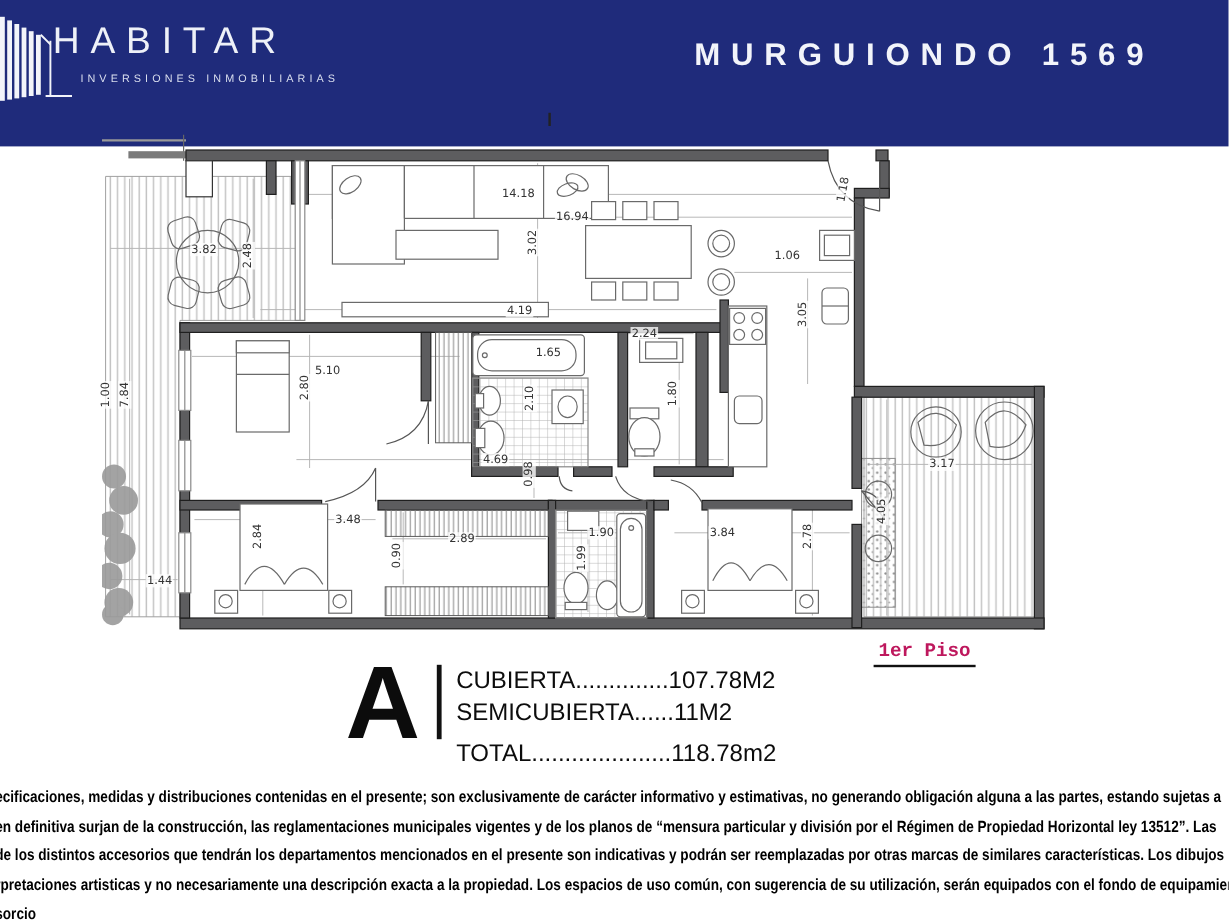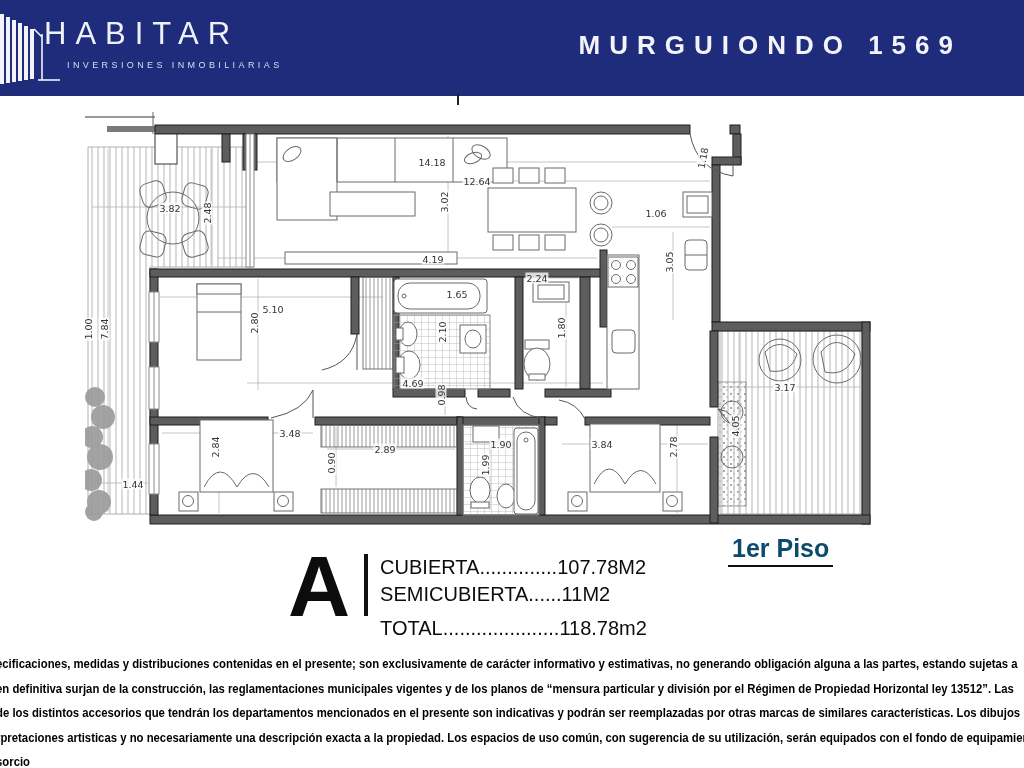--- a/index.html
+++ b/index.html
@@ -1,38 +1,38 @@
 <!DOCTYPE html>
 <html><head>
 <meta charset="utf-8">
 <style>
   html,body{margin:0;padding:0;background:#fff;}
   .page{position:relative;width:1024px;height:768px;background:#fff;overflow:hidden;
         font-family:"Liberation Sans",sans-serif;}
 
   
-  .header{position:absolute;left:0;top:0;width:1024px;height:96px;background:#1f2b7b;}
+  .header{position:absolute;left:0;top:0;width:1024px;height:122px;background:#1f2b7b;}
   .logo-icon{position:absolute;left:0;top:6px;}
   .brand{position:absolute;left:44px;top:16px;color:#eef1f8;font-size:31px;
          letter-spacing:9px;font-weight:normal;}
   .brand-sub{position:absolute;left:46px;top:60px;color:#d9deee;font-size:9px;
          letter-spacing:3.4px;font-weight:normal;margin-left:21px;}
   .header-title{position:absolute;right:62px;top:30px;color:#f2f4fa;font-size:26px;
          font-weight:bold;letter-spacing:9px;white-space:nowrap;}
 
   
   .plan{position:absolute;left:85px;top:112px;width:840px;height:430px;}
   .plan svg{position:absolute;left:0;top:0;}
   .dim{position:absolute;font:9.5px "DejaVu Sans",sans-serif;color:#333;
        background:rgba(255,255,255,.78);padding:0 1px;white-space:nowrap;line-height:11px;}
   .tick{position:absolute;left:457px;top:94px;width:2px;height:11px;background:#222;}
 
   
-  .floor-label{position:absolute;left:728px;top:534px;font-size:25px;font-weight:bold;
-       color:#0c4a6e;border-bottom:2px solid #111;padding:0 4px 2px 4px;}
+  .floor-label{position:absolute;left:728px;top:534px;font-size:16px;font-weight:bold;
+       color:#be185d;border-bottom:2px solid #111;padding:0 4px 2px 4px;font-family:Liberation Mono, monospace;}
   .legend{position:absolute;left:288px;top:544px;display:flex;align-items:flex-start;}
   .unit-letter{font-size:86px;font-weight:bold;color:#0c0c0c;line-height:84px;}
   .legend-divider{width:4px;height:62px;background:#111;margin:10px 12px 0 14px;}
   .legend-lines{padding-top:10px;}
   .legend-line{font-size:20px;font-weight:normal;color:#0c0c0c;line-height:27px;white-space:nowrap;}
   .legend-line.total{margin-top:7px;}
 
   
   .disclaimer{position:absolute;left:-4px;top:652px;width:1260px;
        transform:scaleX(0.84);transform-origin:left top;}
@@ -296,21 +296,21 @@
           <path d="M228,278 V306"></path>
         <path d="M428,285 Q434,304 458,306"></path>
         <path d="M474,288 Q492,291 500,307"></path>
         <path d="M381,285 Q382,296 392,297"></path>
         <path d="M633,297 Q650,299 652,320"></path>
           <path d="M633,297 L652,320"></path>
       </g>
     </svg>
     <div id="dims">
         <div class="dim" style="left: 347px; top: 50px; transform: translate(-50%, -50%) rotate(0deg);">14.18</div>
-        <div class="dim" style="left: 392px; top: 69px; transform: translate(-50%, -50%) rotate(0deg);">12.64</div>
+        <div class="dim" style="left: 392px; top: 69px; transform: translate(-50%, -50%) rotate(0deg);">16.94</div>
         <div class="dim" style="left: 359px; top: 90px; transform: translate(-50%, -50%) rotate(-90deg);">3.02</div>
         <div class="dim" style="left: 348px; top: 147px; transform: translate(-50%, -50%) rotate(0deg);">4.19</div>
         <div class="dim" style="left: 618px; top: 46px; transform: translate(-50%, -50%) rotate(-80deg);">1.18</div>
         <div class="dim" style="left: 571px; top: 101px; transform: translate(-50%, -50%) rotate(0deg);">1.06</div>
         <div class="dim" style="left: 584px; top: 150px; transform: translate(-50%, -50%) rotate(-90deg);">3.05</div>
         <div class="dim" style="left: 85px; top: 96px; transform: translate(-50%, -50%) rotate(0deg);">3.82</div>
         <div class="dim" style="left: 122px; top: 101px; transform: translate(-50%, -50%) rotate(-90deg);">2.48</div>
         <div class="dim" style="left: 48px; top: 372px; transform: translate(-50%, -50%) rotate(0deg);">1.44</div>
         <div class="dim" style="left: 19px; top: 217px; transform: translate(-50%, -50%) rotate(-90deg);">7.84</div>
         <div class="dim" style="left: 3px; top: 217px; transform: translate(-50%, -50%) rotate(-90deg);">1.00</div>

